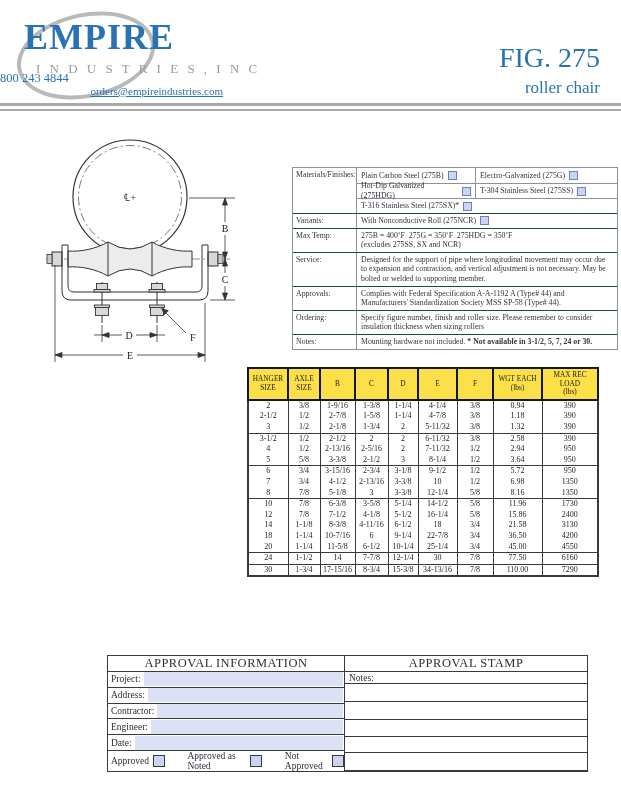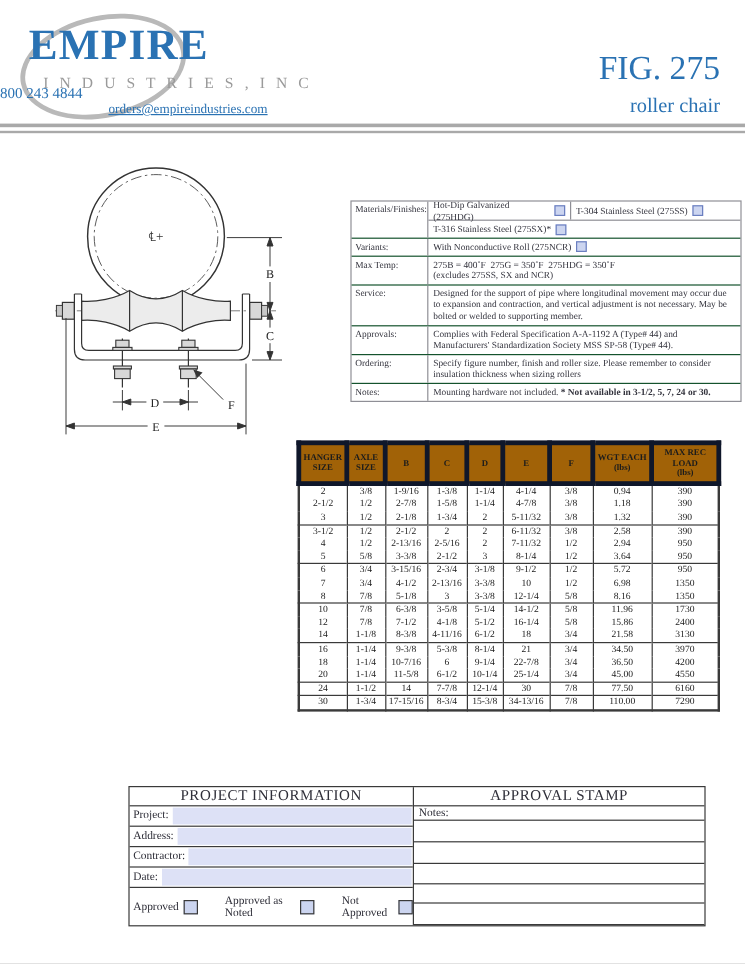--- a/index.html
+++ b/index.html
@@ -35,21 +35,21 @@
   .opt-cell { display:flex; align-items:center; padding:0 4px; height:100%; }
   .opt-cell.c1 { width:118px; flex:none; }
   .opt-cell.c2 { flex:1; border-left:1px solid #8f8f96; }
   .cb { display:inline-block; width:9px; height:9px; background:#ccd5f0;
     border:1px solid #6b7fc0; margin-left:4px; flex:none; cursor:pointer; }
   .pre { white-space:pre-wrap; }
 
   
   .datatable { position:absolute; left:247px; top:367px; border-collapse:collapse;
     border:2px solid #3a3a3a; font-size:8px; color:#1c1c1c; }
-  .datatable th { border:4px solid #0f172a; background:#a16207; font-size:7.3px; font-weight:bold;
+  .datatable th { border:2px solid #0f172a; background:#fde047; font-size:7.3px; font-weight:normal;
     white-space:pre-line; padding:2px 1px; vertical-align:middle; line-height:8.6px; }
   .datatable td { border-left:1px solid #3a3a3a; border-right:1px solid #3a3a3a;
     text-align:center; height:10.6px; line-height:10.6px; padding:0 1px; }
   .datatable tr.group-start td { border-top:1.5px solid #3a3a3a; }
 
   
   .form { position:absolute; left:107px; top:655px; width:481px; height:117px;
     border:1.5px solid #3a3a3a; display:flex; font-size:9.5px; color:#2e2e38; }
   .form-left { width:237px; border-right:1px solid #3a3a3a; display:flex; flex-direction:column; }
   .form-right { flex:1; display:flex; flex-direction:column; }
@@ -164,20 +164,30 @@
       <text x="162" y="216" font-size="10" font-family="Liberation Serif, serif" fill="#222">F</text>
     </g>
   </svg>
 
   <div class="specs">
     <div class="specs-row">
       <div class="specs-label">Materials/Finishes:</div>
       <div style="flex:1;">
         <div class="opt-row">
           <div class="opt-cell c1">
+              <span>Plain Carbon Steel (275B)</span>
+              <span class="cb"></span>
+            </div>
+          <div class="opt-cell c2">
+              <span>Electro-Galvanized (275G)</span>
+              <span class="cb"></span>
+            </div>
+        </div>
+        <div class="opt-row">
+          <div class="opt-cell c1">
               <span>Hot-Dip Galvanized (275HDG)</span>
               <span class="cb"></span>
             </div>
           <div class="opt-cell c2">
               <span>T-304 Stainless Steel (275SS)</span>
               <span class="cb"></span>
             </div>
         </div>
         <div class="opt-row">
           <div class="opt-cell">
@@ -366,31 +376,20 @@
           <td>14</td>
           <td>1-1/8</td>
           <td>8-3/8</td>
           <td>4-11/16</td>
           <td>6-1/2</td>
           <td>18</td>
           <td>3/4</td>
           <td>21.58</td>
           <td>3130</td>
         </tr>
-        <tr class="group-start">
-          <td>16</td>
-          <td>1-1/4</td>
-          <td>9-3/8</td>
-          <td>5-3/8</td>
-          <td>8-1/4</td>
-          <td>21</td>
-          <td>3/4</td>
-          <td>34.50</td>
-          <td>3970</td>
-        </tr>
         <tr>
           <td>18</td>
           <td>1-1/4</td>
           <td>10-7/16</td>
           <td>6</td>
           <td>9-1/4</td>
           <td>22-7/8</td>
           <td>3/4</td>
           <td>36.50</td>
           <td>4200</td>
@@ -426,31 +425,35 @@
           <td>34-13/16</td>
           <td>7/8</td>
           <td>110.00</td>
           <td>7290</td>
         </tr>
       </tbody>
   </table>
 
   <div class="form">
     <div class="form-left">
-      <div class="form-title">PROJECT INFORMATION</div>
+      <div class="form-title">APPROVAL INFORMATION</div>
       <div class="field-row">
         <span>Project:</span>
         <span class="field-box"></span>
       </div>
       <div class="field-row">
         <span>Address:</span>
         <span class="field-box"></span>
       </div>
       <div class="field-row">
         <span>Contractor:</span>
+        <span class="field-box"></span>
+      </div>
+      <div class="field-row">
+        <span>Engineer:</span>
         <span class="field-box"></span>
       </div>
       <div class="field-row">
         <span>Date:</span>
         <span class="field-box"></span>
       </div>
       <div class="approve-row">
         <span>Approved</span>
         <span class="cb2"></span>
         <span class="gap"></span>

